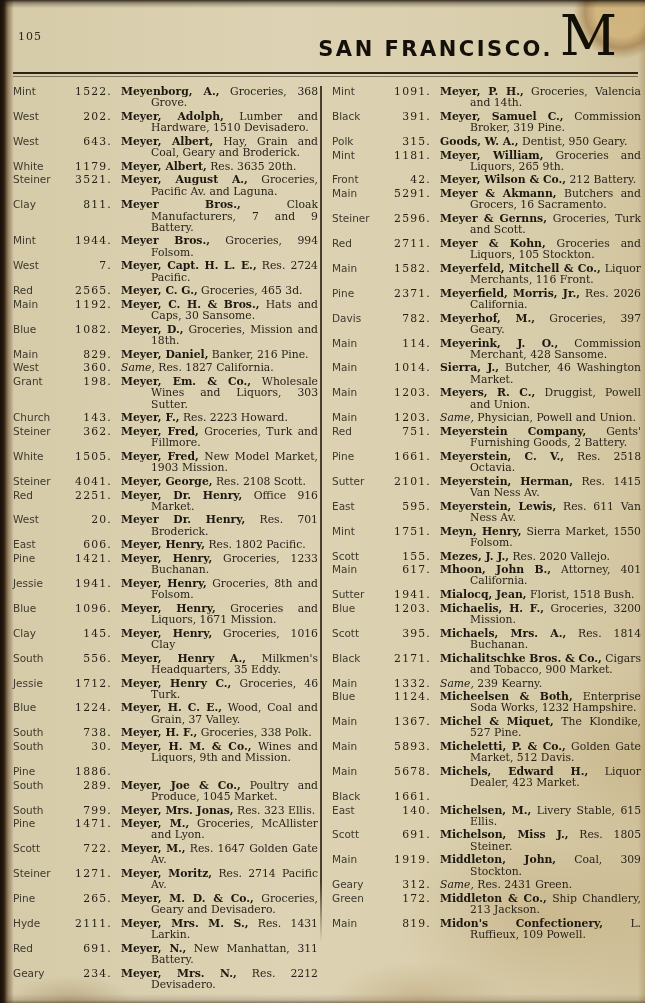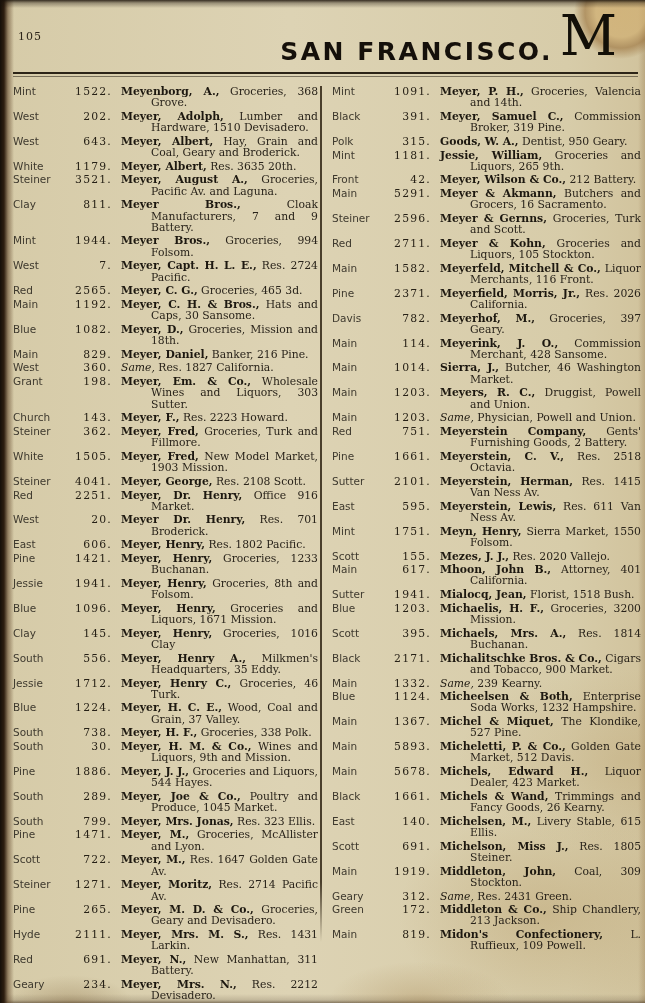--- a/index.html
+++ b/index.html
@@ -24,21 +24,21 @@
       linear-gradient(to left, rgba(130,98,55,0.28) 0px, rgba(130,98,55,0) 7px),
       linear-gradient(90deg, #d6cba8, #ddd3b4 45%, #d7cca9 88%, #d1c39d);
     color:var(--ink);
   }
   .page-number{
     position:absolute;top:30px;left:18px;
     font-family:"DejaVu Serif",serif;font-size:11px;letter-spacing:1px;color:#2c2419;
   }
   .header-title{
     position:absolute;top:37px;right:92px;
-    font-family:"DejaVu Sans",sans-serif;font-weight:bold;font-size:25px;
+    font-family:"DejaVu Sans",sans-serif;font-weight:bold;font-size:21px;
     letter-spacing:2.5px;color:#15100a;white-space:nowrap;margin-left:28px;
   }
   .header-letter{
     position:absolute;top:6px;right:28px;
     font-family:"DejaVu Serif",serif;font-size:56px;line-height:60px;color:#131008;
   }
   .header-rule{
     position:absolute;top:72px;left:13px;width:625px;height:5px;
     border-top:2px solid var(--rule);
     border-bottom:1px solid rgba(44,36,23,0.55);
@@ -226,21 +226,20 @@
         <div class="txt"><span class="nm">Meyer, H. F.,</span><span class="dt"> Groceries, 338 Polk.</span></div>
       </div>
       <div class="entry">
         <span class="ex">South</span>
         <span class="num">30.</span>
         <div class="txt"><span class="nm">Meyer, H. M. &amp; Co.,</span><span class="dt"> Wines and Liquors, 9th and Mission.</span></div>
       </div>
       <div class="entry">
         <span class="ex">Pine</span>
         <span class="num">1886.</span>
-        <div class="txt"><span class="nm">Meyer, J. J.,</span><span class="dt"> Groceries and Liquors, 544 Hayes.</span></div>
       </div>
       <div class="entry">
         <span class="ex">South</span>
         <span class="num">289.</span>
         <div class="txt"><span class="nm">Meyer, Joe &amp; Co.,</span><span class="dt"> Poultry and Produce, 1045 Market.</span></div>
       </div>
       <div class="entry">
         <span class="ex">South</span>
         <span class="num">799.</span>
         <div class="txt"><span class="nm">Meyer, Mrs. Jonas,</span><span class="dt"> Res. 323 Ellis.</span></div>
@@ -294,21 +293,21 @@
         <div class="txt"><span class="nm">Meyer, Samuel C.,</span><span class="dt"> Commission Broker, 319 Pine.</span></div>
       </div>
       <div class="entry">
         <span class="ex">Polk</span>
         <span class="num">315.</span>
         <div class="txt"><span class="nm">Goods, W. A.,</span><span class="dt"> Dentist, 950 Geary.</span></div>
       </div>
       <div class="entry">
         <span class="ex">Mint</span>
         <span class="num">1181.</span>
-        <div class="txt"><span class="nm">Jessie, William,</span><span class="dt"> Groceries and Liquors, 265 9th.</span></div>
+        <div class="txt"><span class="nm">Meyer, William,</span><span class="dt"> Groceries and Liquors, 265 9th.</span></div>
       </div>
       <div class="entry">
         <span class="ex">Front</span>
         <span class="num">42.</span>
         <div class="txt"><span class="nm">Meyer, Wilson &amp; Co.,</span><span class="dt"> 212 Battery.</span></div>
       </div>
       <div class="entry">
         <span class="ex">Main</span>
         <span class="num">5291.</span>
         <div class="txt"><span class="nm">Meyer &amp; Akmann,</span><span class="dt"> Butchers and Grocers, 16 Sacramento.</span></div>
@@ -434,21 +433,20 @@
         <div class="txt"><span class="nm">Micheletti, P. &amp; Co.,</span><span class="dt"> Golden Gate Market, 512 Davis.</span></div>
       </div>
       <div class="entry">
         <span class="ex">Main</span>
         <span class="num">5678.</span>
         <div class="txt"><span class="nm">Michels, Edward H.,</span><span class="dt"> Liquor Dealer, 423 Market.</span></div>
       </div>
       <div class="entry">
         <span class="ex">Black</span>
         <span class="num">1661.</span>
-        <div class="txt"><span class="nm">Michels &amp; Wand,</span><span class="dt"> Trimmings and Fancy Goods, 26 Kearny.</span></div>
       </div>
       <div class="entry">
         <span class="ex">East</span>
         <span class="num">140.</span>
         <div class="txt"><span class="nm">Michelsen, M.,</span><span class="dt"> Livery Stable, 615 Ellis.</span></div>
       </div>
       <div class="entry">
         <span class="ex">Scott</span>
         <span class="num">691.</span>
         <div class="txt"><span class="nm">Michelson, Miss J.,</span><span class="dt"> Res. 1805 Steiner.</span></div>

